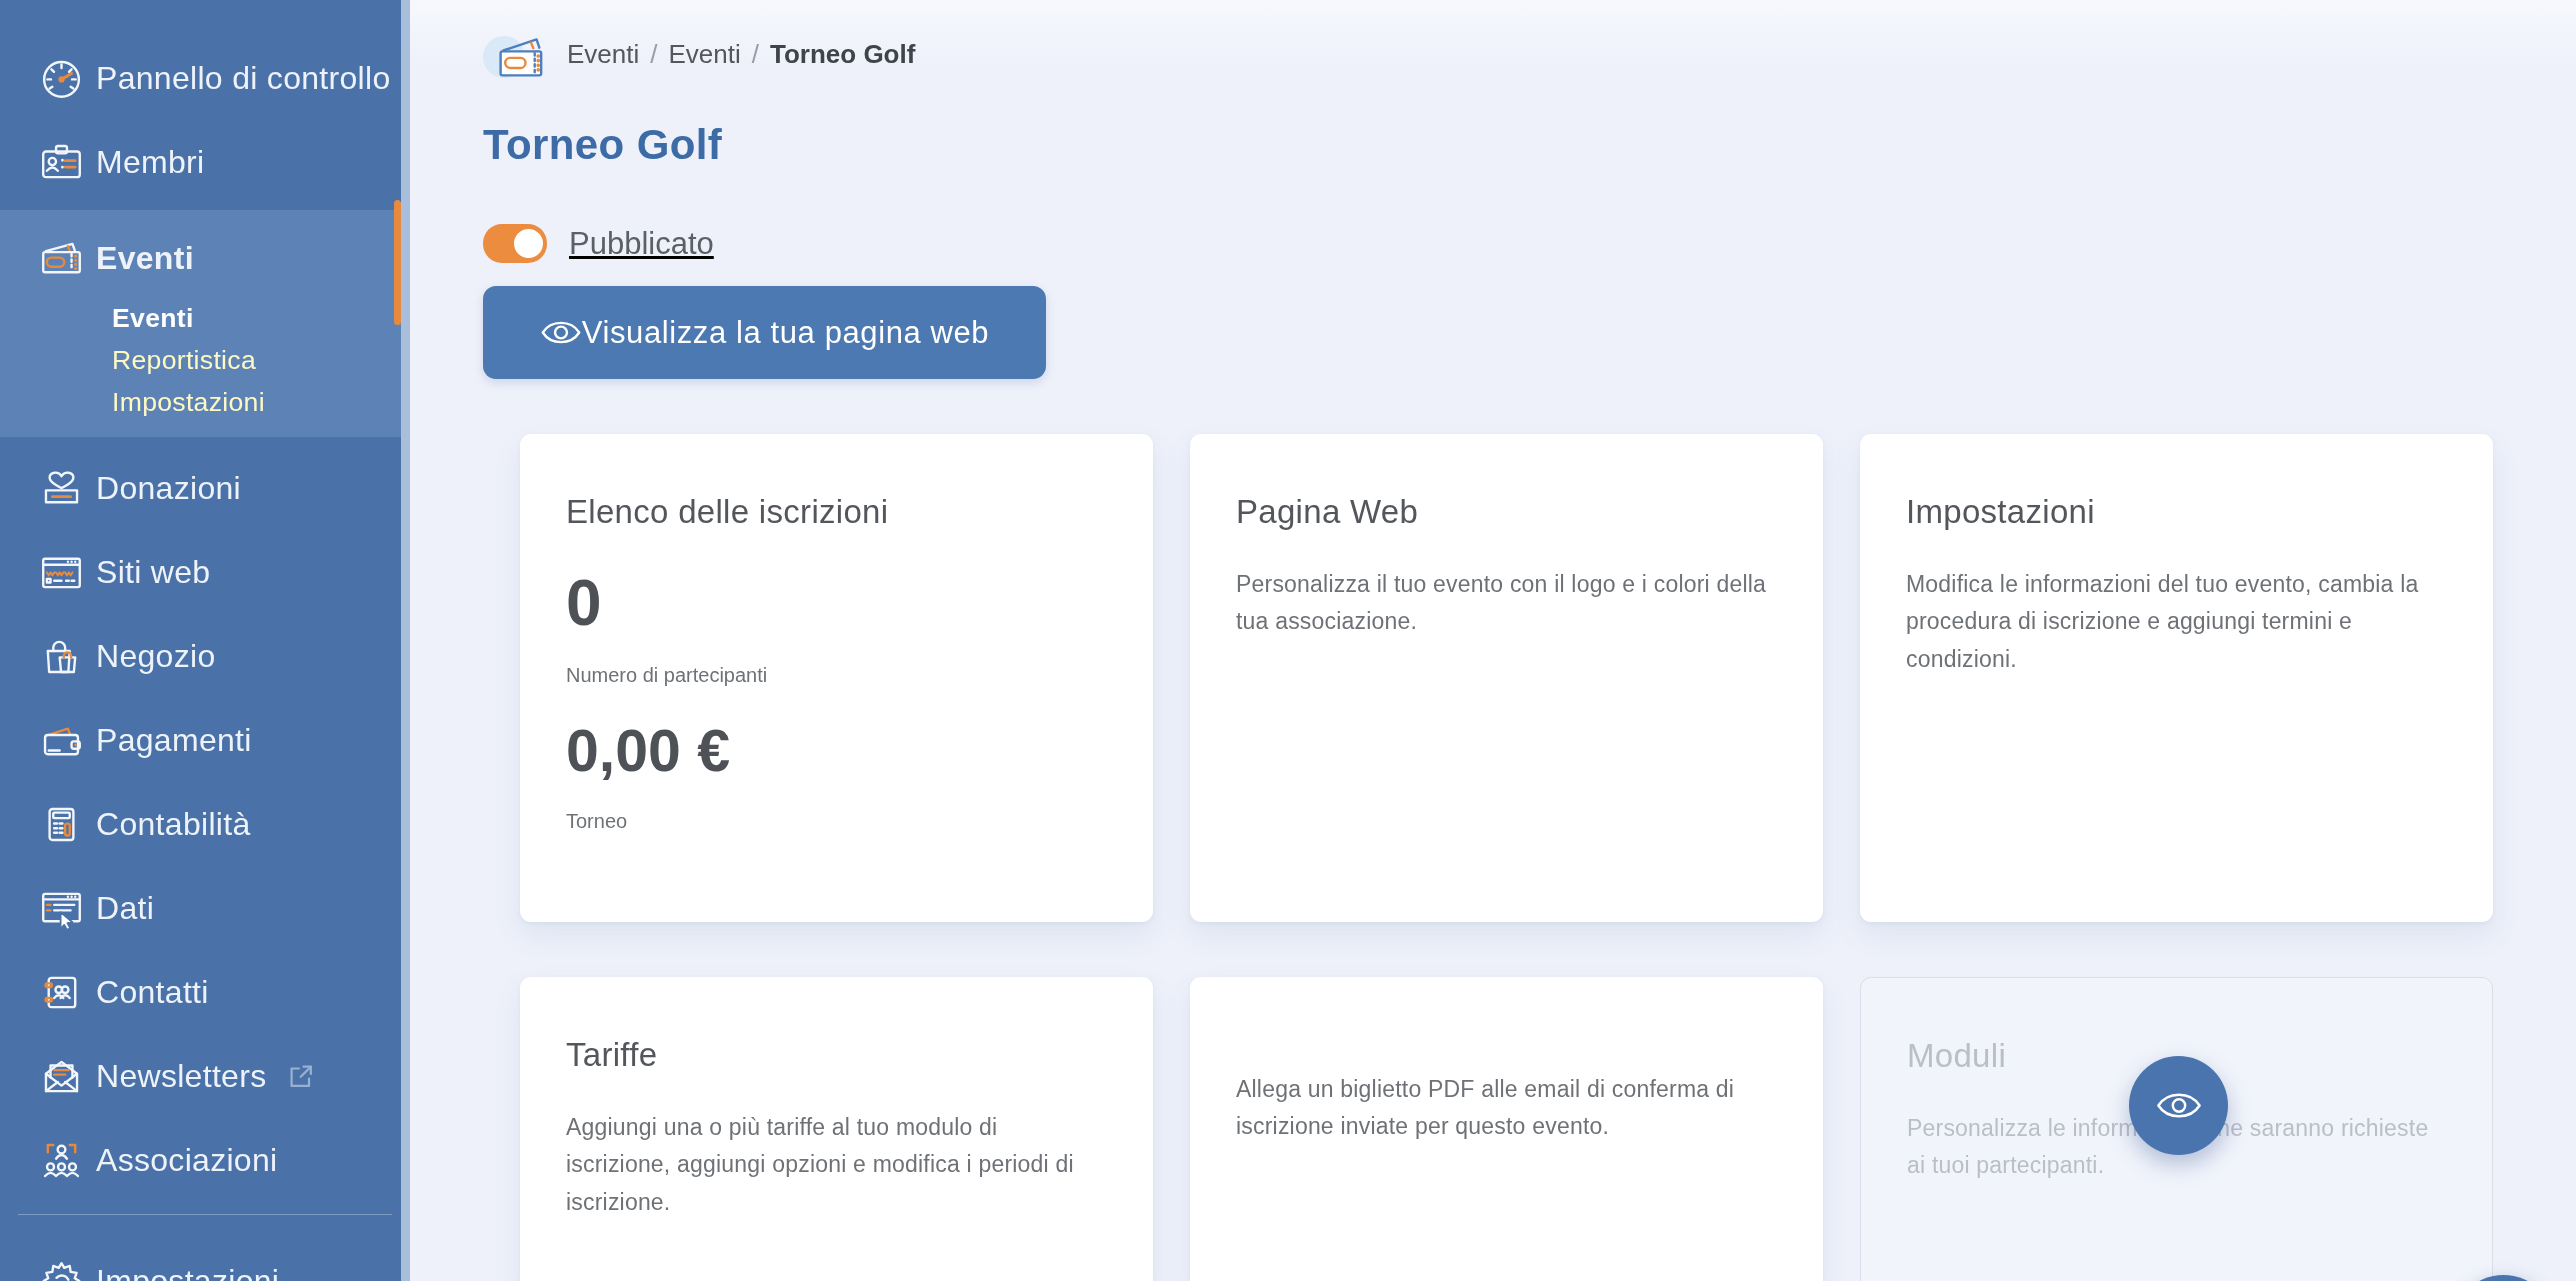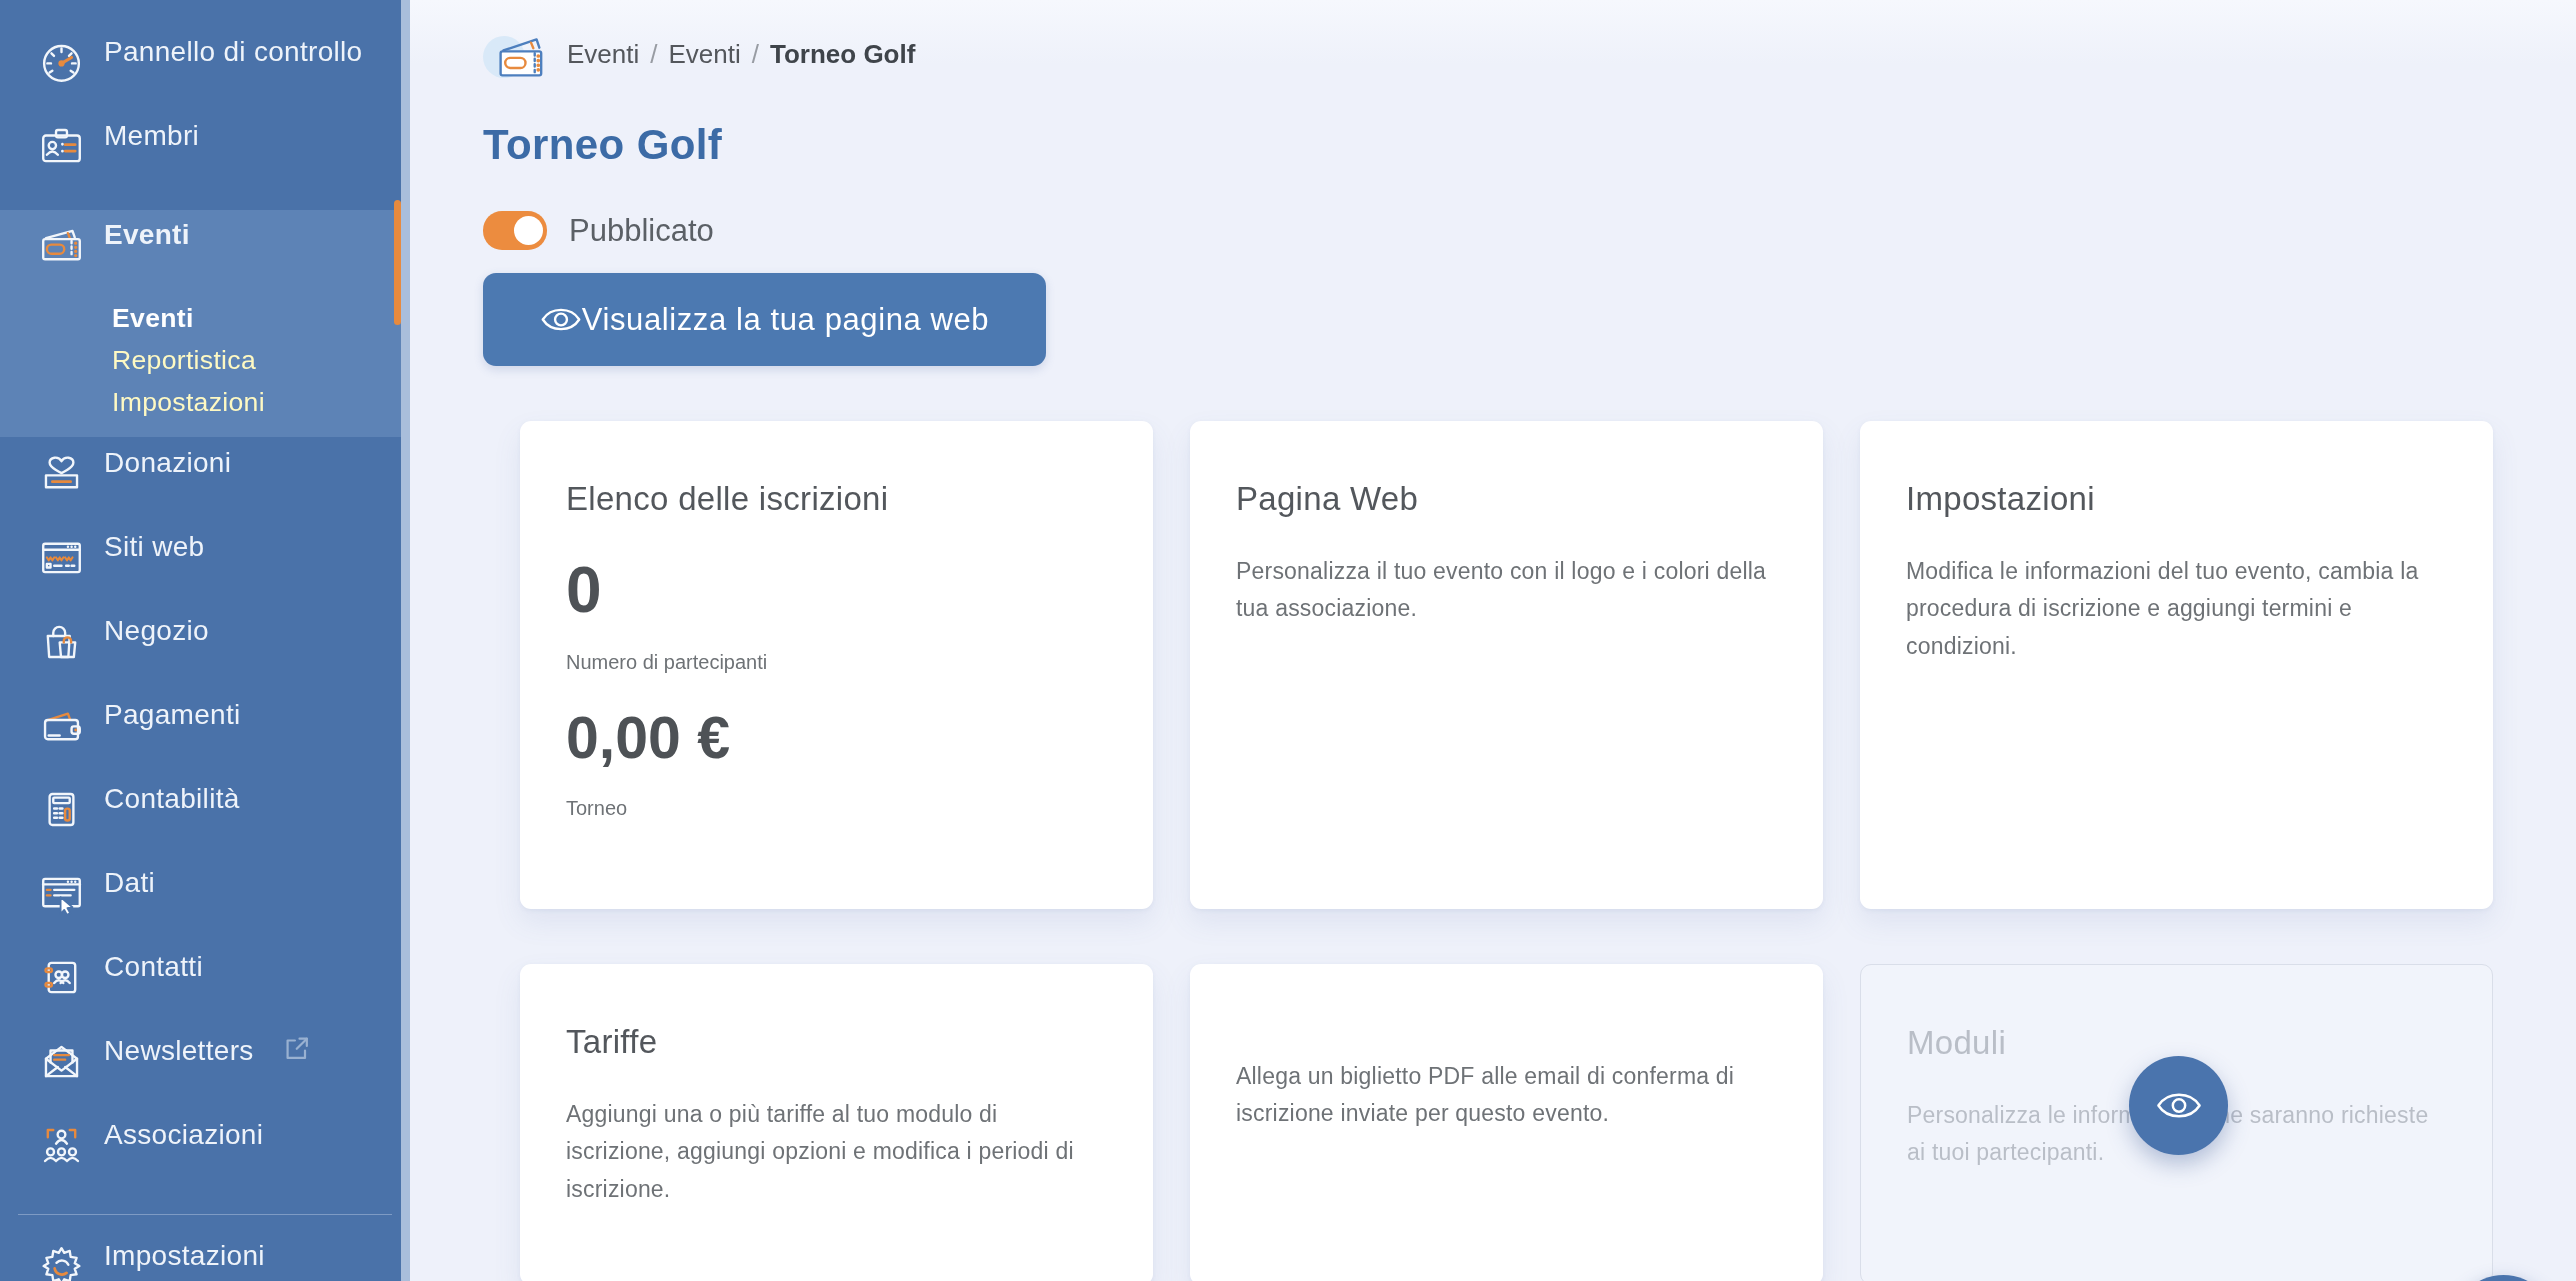--- a/index.html
+++ b/index.html
@@ -18,23 +18,23 @@
   .scroll-track {
     position:absolute; right:0; top:0; width:9.2px; height:1282px;
     background:#a9bedb;
   }
   .scroll-thumb {
     position:absolute; right:9.2px; top:200px; width:7.3px; height:125px;
     background:#e78a3e; border-radius:3.7px;
   }
   .nav { padding-top:36px; }
   .nav-item {
-    height:84px; display:flex; align-items:flex-start;
-    padding-left:35px; gap:16px; cursor:pointer;
-    color:#eef3fa; font-size:28px; letter-spacing:0.3px;
+    height:84px; display:flex; align-items:center;
+    padding-left:35px; gap:8px; cursor:pointer;
+    color:#eef3fa; font-size:32px; letter-spacing:0.3px;
   }
   .nav-item .ic { width:53px; height:53px; flex:none; }
   .nav-group { background:#5d83b6; padding:9.2px 0 13px 0; margin:5.5px 0 10px 0; }
   .nav-group .nav-item { height:79px; font-weight:bold; }
   .subnav { padding-left:112px; }
   .subnav-item {
     height:42px; display:flex; align-items:center; cursor:pointer;
     font-size:26.6px; color:#fef9c3; letter-spacing:0.3px;
   }
   .subnav-item.current { color:#ffffff; font-weight:bold; }
@@ -54,21 +54,21 @@
     position:absolute; left:0; top:6.4px; width:42px; height:42px;
     border-radius:50%; background:#d9e9f8;
   }
   .crumb-ticket { position:absolute; left:13px; top:1.8px; }
   .crumb-link { font-size:26px; color:#54575c; cursor:pointer; }
   .crumb-sep { font-size:26px; color:#989ca3; }
   .crumb-current { font-size:26px; color:#3f444a; font-weight:bold; }
 
   .page-title { margin-top:43px; font-size:42px; font-weight:bold; color:#3c6ba6; letter-spacing:0.4px; }
 
-  .toggle-row { margin-top:42px; display:flex; align-items:center; }
+  .toggle-row { margin-top:55px; display:flex; align-items:center;text-decoration:underline; }
   .switch {
     width:64px; height:39px; border-radius:19px; background:#ec8c3f;
     position:relative; cursor:pointer; flex:none;
   }
   .switch .knob {
     position:absolute; right:3.7px; top:4.6px; width:29px; height:29px;
     border-radius:50%; background:#ffffff;
   }
   .toggle-label { margin-left:22px; font-size:31px; color:#5b6066; }
 

